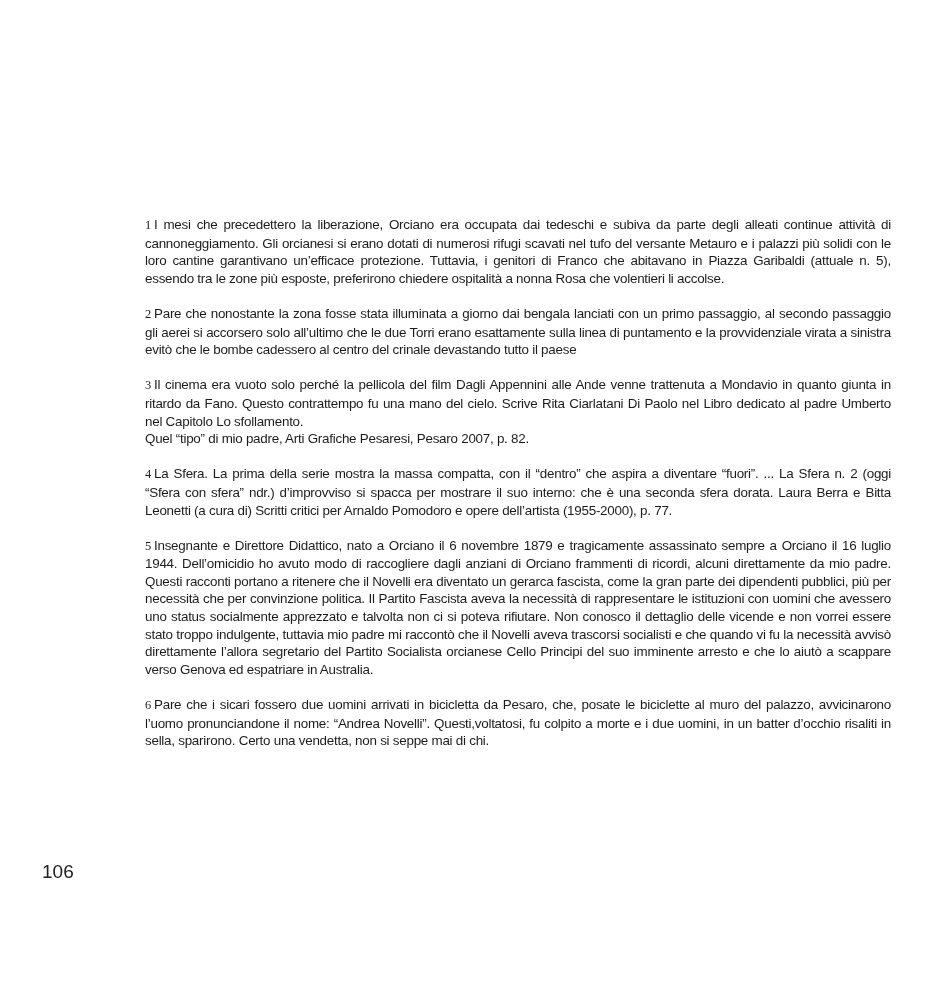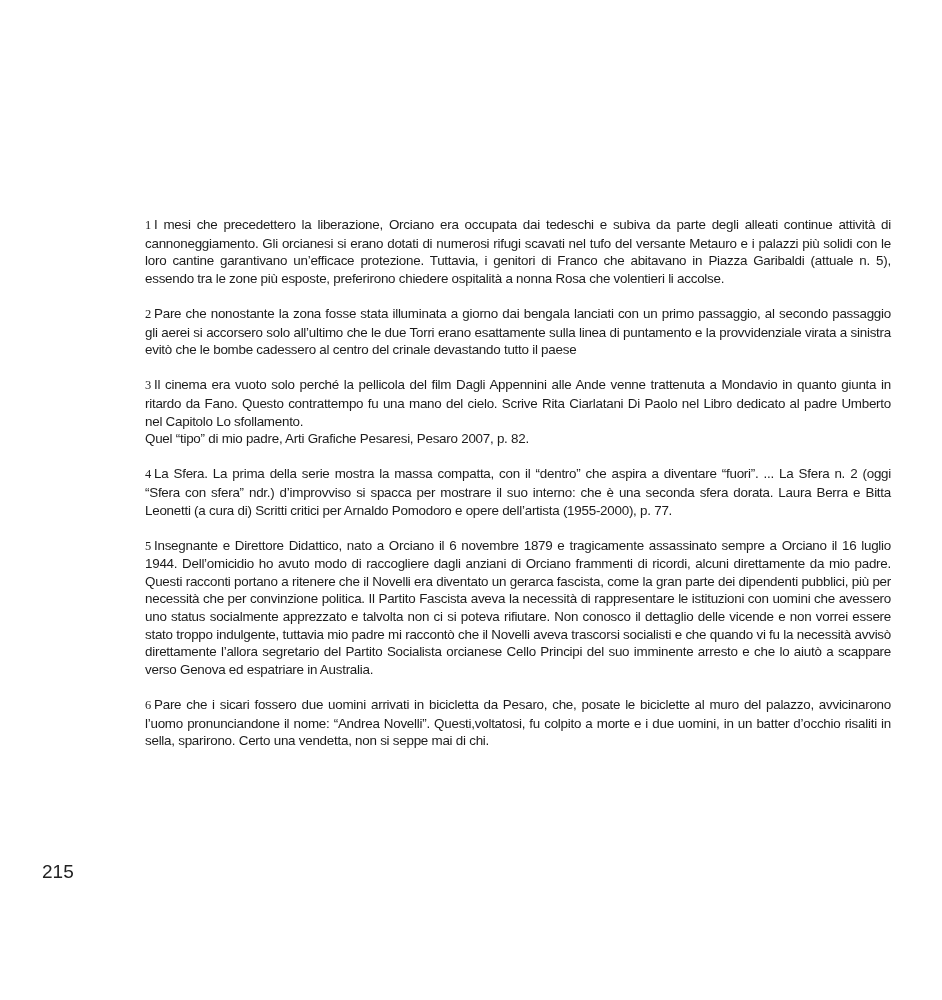--- a/index.html
+++ b/index.html
@@ -39,13 +39,13 @@
     <span class="num">4</span><span>La </span><span class="i">Sfera</span><span>. La prima della serie mostra la massa compatta, con il “dentro” che aspira a diventare “fuori”. ... La </span><span class="i">Sfera n. 2</span><span> (oggi “Sfera con sfera” ndr.) d’improvviso si spacca per mostrare il suo interno: che è una seconda sfera dorata. Laura Berra e Bitta Leonetti (a cura di) </span><span class="i">Scritti critici per Arnaldo Pomodoro e opere dell’artista (1955-2000)</span><span>, p. 77.</span>
   </p>
   <p class="note">
     <span class="num">5</span><span>Insegnante e Direttore Didattico, nato a Orciano il 6 novembre 1879 e tragicamente assassinato sempre a Orciano il 16 luglio 1944. Dell’omicidio ho avuto modo di raccogliere dagli anziani di Orciano frammenti di ricordi, alcuni direttamente da mio padre. Questi racconti portano a ritenere che il Novelli era diventato un gerarca fascista, come la gran parte dei dipendenti pubblici, più per necessità che per convinzione politica. Il Partito Fascista aveva la necessità di rappresentare le istituzioni con uomini che avessero uno status socialmente apprezzato e talvolta non ci si poteva rifiutare. Non conosco il dettaglio delle vicende e non vorrei essere stato troppo indulgente, tuttavia mio padre mi raccontò che il Novelli aveva trascorsi socialisti e che quando vi fu la necessità avvisò direttamente l’allora segretario del Partito Socialista orcianese Cello Principi del suo imminente arresto e che lo aiutò a scappare verso Genova ed espatriare in Australia.</span>
   </p>
   <p class="note">
     <span class="num">6</span><span>Pare che i sicari fossero due uomini arrivati in bicicletta da Pesaro, che, posate le biciclette al muro del palazzo, avvicinarono l’uomo pronunciandone il nome: “Andrea Novelli”. Questi,voltatosi, fu colpito a morte  e i due uomini, in un batter d’occhio risaliti in sella, sparirono. Certo una vendetta, non si seppe mai di chi.</span>
   </p>
 </div>
 
-<div class="page-number">215</div>
+<div class="page-number">106</div>
 
 </body></html>

